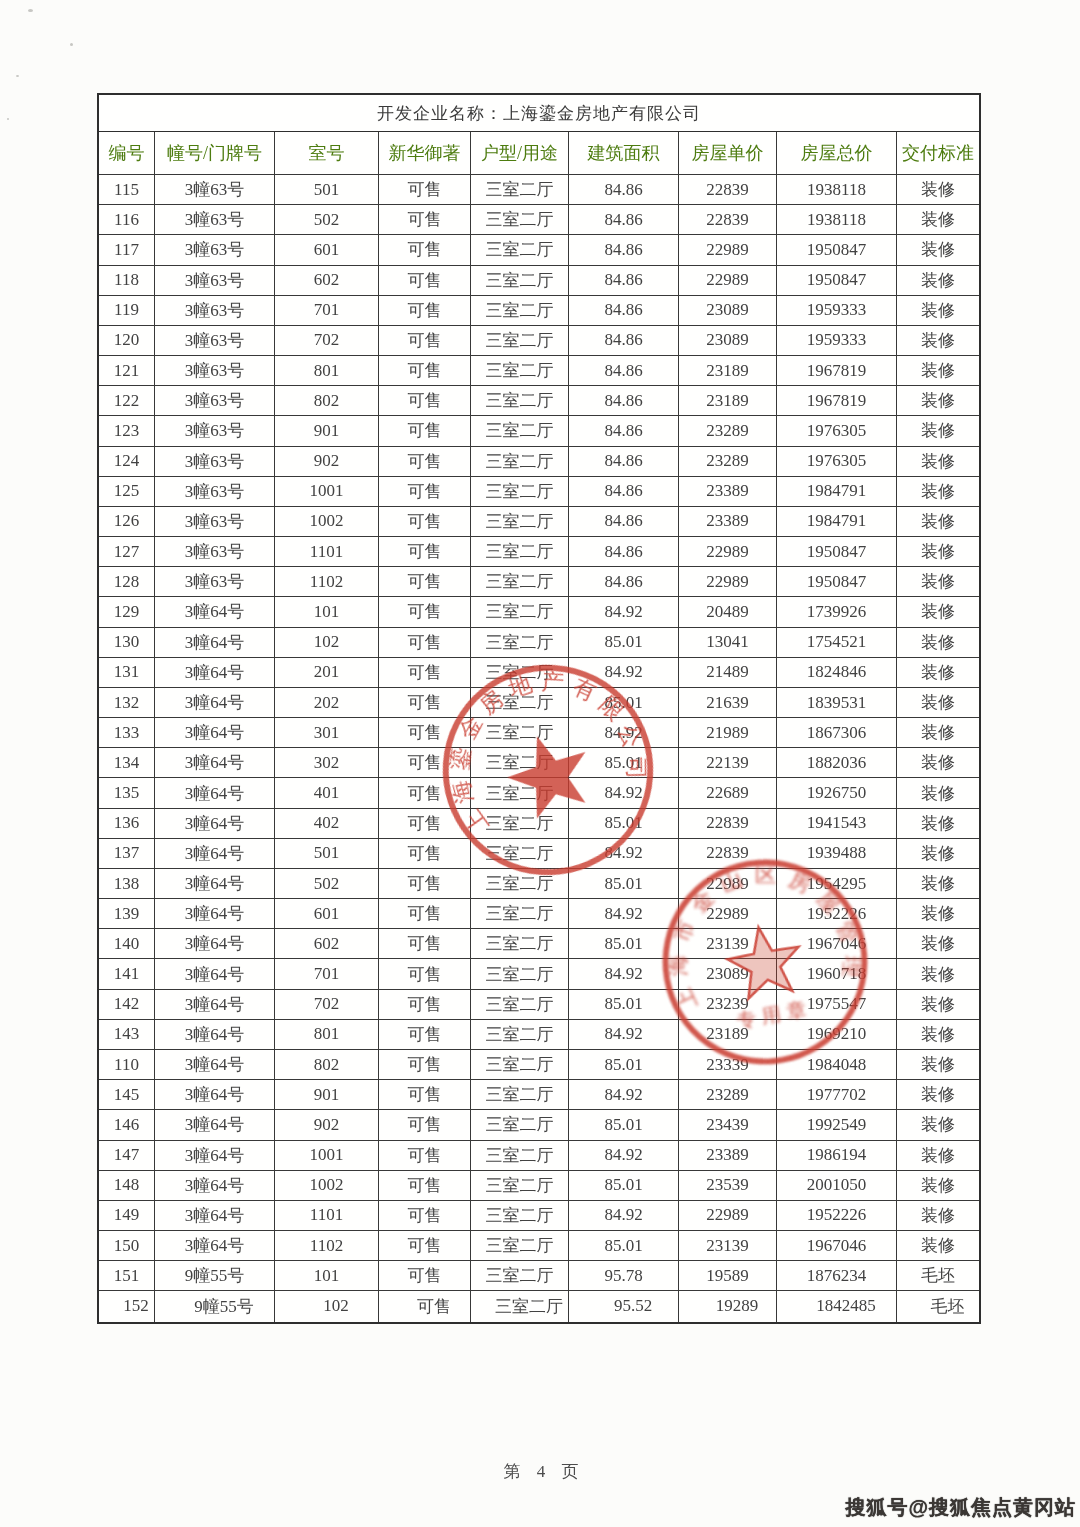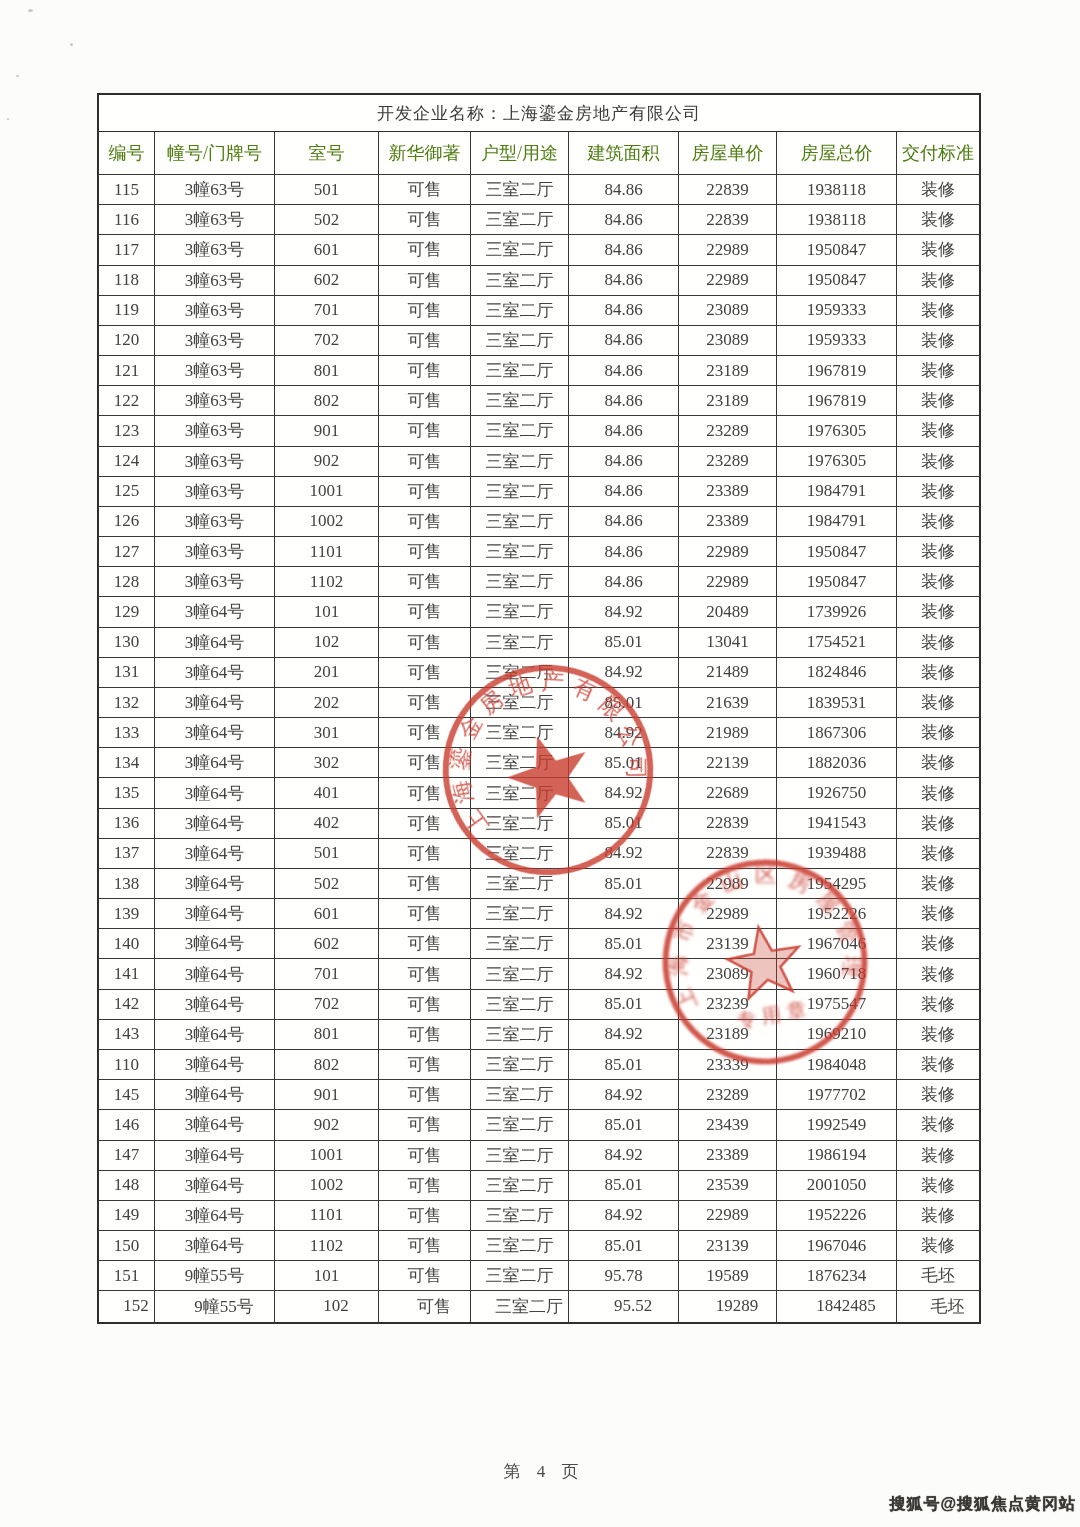--- a/index.html
+++ b/index.html
@@ -41,21 +41,21 @@
   .tr:last-child .td{border-bottom:none;padding-left:19px;}
   .td{font-size:17px;color:#424242;}
   
   .page-number{
     position:absolute;left:4px;top:1460px;width:1080px;text-align:center;
     font-size:17px;color:#4c4c4c;letter-spacing:6px;
   }
   .watermark{
     position:absolute;right:4px;top:1494px;
     font-family:"Liberation Sans","DejaVu Sans",sans-serif;
-    font-size:16px;font-weight:bold;color:#3b3734;
+    font-size:20px;font-weight:bold;color:#3b3734;
     letter-spacing:1px;text-shadow:0 0 1px #1e1e1e;
   }
   
   .stamp{position:absolute;pointer-events:none;}
   
   .speck{position:absolute;background:#9a9a96;border-radius:50%;opacity:.55;}
 </style>
 </head>
 <body>
 

